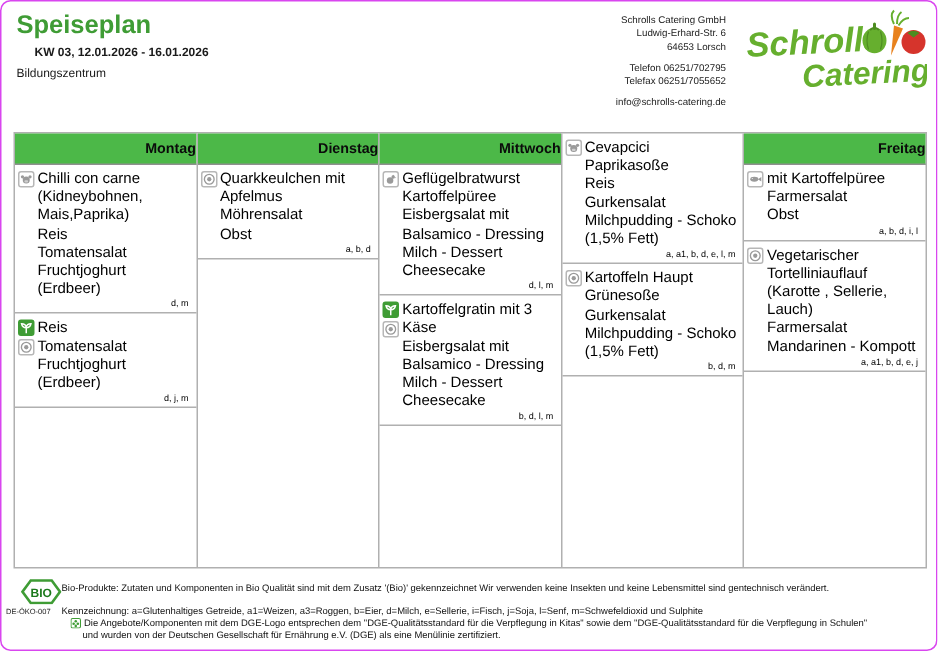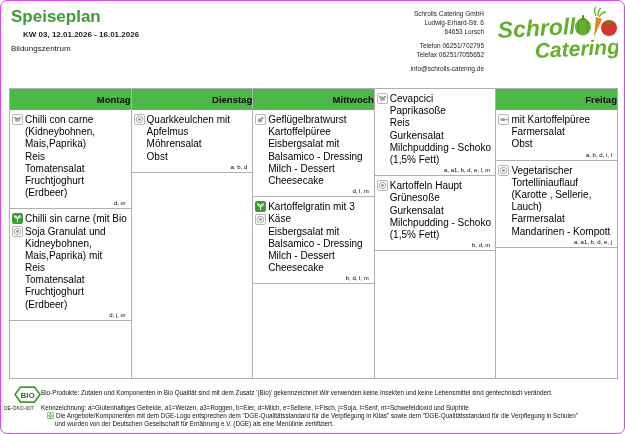--- a/index.html
+++ b/index.html
@@ -124,21 +124,20 @@
                 </svg>
               </span>
               <span class="mi-icon">
                 <svg width="9" height="9" viewBox="0 0 10 10">
                   <circle cx="5" cy="5" r="3.6" fill="none" stroke="#9a9a9a" stroke-width="1"></circle>
                   <circle cx="5" cy="5" r="1.6" fill="#9a9a9a"></circle>
                 </svg>
               </span>
             </div>
             <div class="item-text">
-              <div>Chilli sin carne (mit Bio Soja Granulat und Kidneybohnen, Mais,Paprika) mit</div>
               <div>Reis</div>
               <div>Tomatensalat</div>
               <div>Fruchtjoghurt (Erdbeer)</div>
             </div>
           </div>
           <div class="allergens">d, j, m</div>
         </div>
       </div>
       <div class="day-col">
         <div class="day-header">Dienstag</div>

